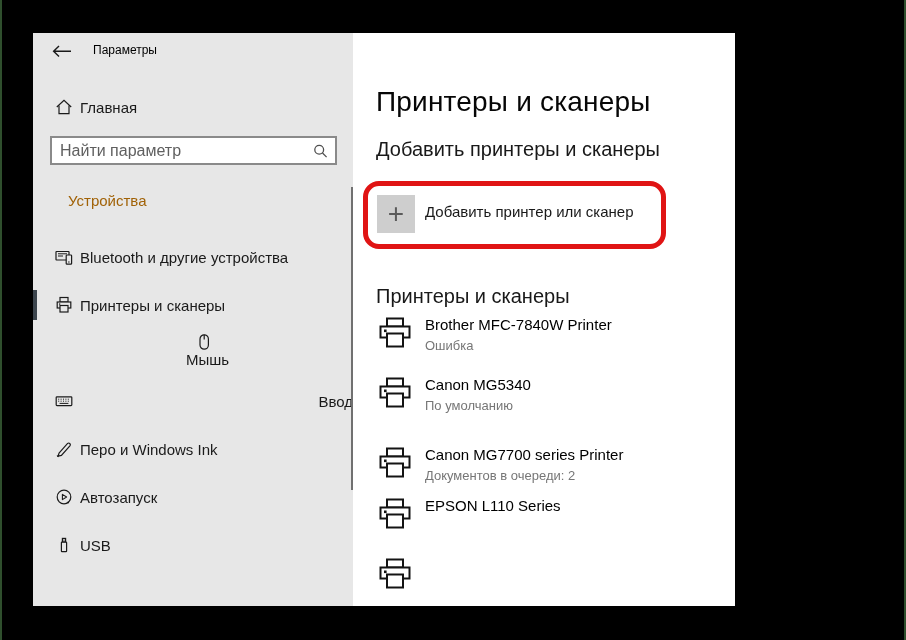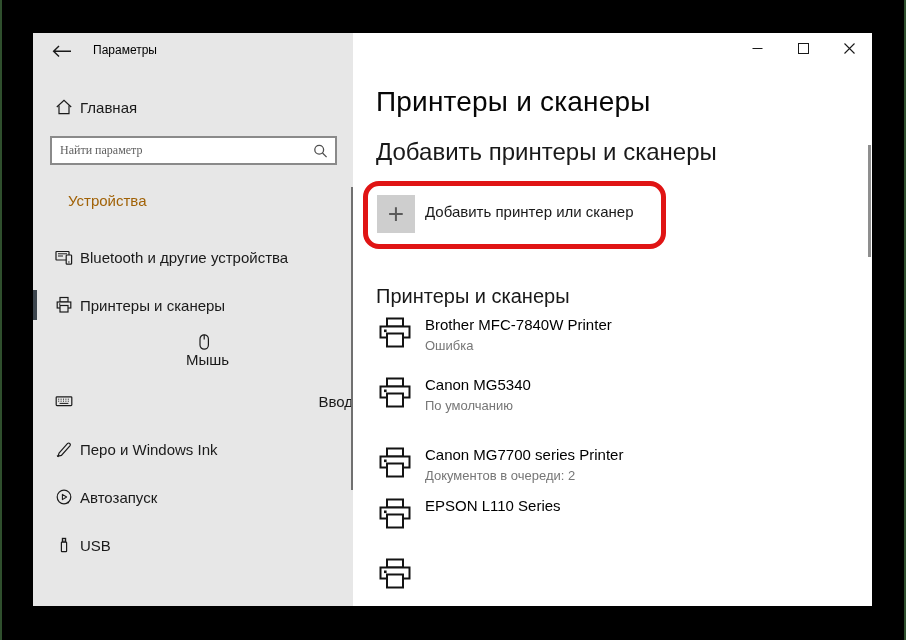--- a/index.html
+++ b/index.html
@@ -14,21 +14,21 @@
     background:#000;
     font-family:"Liberation Sans","DejaVu Sans",sans-serif;
     position:relative;
     overflow:hidden;
     -webkit-font-smoothing:antialiased;
   }
   .edge { position:absolute; top:0; bottom:0; width:2px; background:#2f4f2d; }
   .edge.left { left:0; } .edge.right { right:0; }
 
   .window {
-    position:absolute; left:33px; top:33px; width:839px; height:573px;
+    position:absolute; left:33px; top:33px; width:702px; height:573px;
     background:#ffffff; overflow:hidden;padding-left:32px;
   }
 
   
   .sidebar {
     position:absolute; left:0; top:0; width:320px; height:100%;
     background:var(--sidebar-bg);
   }
   .back-btn {
     position:absolute; left:13px; top:7px; width:32px; height:26px;
@@ -45,21 +45,21 @@
   }
   .home-item .nav-icon { width:18px; height:18px; }
   .home-item .nav-label { margin-left:7px; font-size:15px; color:#1a1a1a; }
 
   .search-box {
     position:absolute; left:17px; top:103px; width:287px; height:29px;
     border:2px solid #8a8a8a; background:#fff;
   }
   .search-box input {
     width:100%; height:100%; border:none; outline:none;
-    font-family:Liberation Serif, serif; font-size:12px; color:#1a1a1a;
+    font-family:Liberation Sans, sans-serif; font-size:16px; color:#1a1a1a;
     padding:0 28px 0 8px; background:transparent;
   }
   .search-box input::placeholder { color:#5f5f5f; opacity:1; }
   .search-glyph {
     position:absolute; right:7px; top:50%; transform:translateY(-50%);
     width:15px; height:15px; display:flex;
   }
 
   .section-label {
     position:absolute; left:35px; top:159px;
@@ -92,21 +92,21 @@
   .caption-btn {
     width:46px; height:32px; background:none; border:none;
     display:flex; align-items:center; justify-content:center; cursor:pointer;
   }
   .page-title {
     position:absolute; left:23px; top:53px;
     font-size:28px; font-weight:300; color:#060606; letter-spacing:0.2px;
   }
   .subtitle {
     position:absolute; left:23px; top:105px;
-    font-size:24px; color:#191919;
+    font-size:20px; color:#191919;
   }
   .add-btn {
     position:absolute; left:24px; top:162px; width:285px; height:44px;
     background:none; border:none; display:flex; align-items:flex-start;
     cursor:pointer; text-align:left; font-family:inherit;
   }
   .plus-box {
     width:38px; height:38px; background:#cecece; flex:0 0 auto;
     display:flex; align-items:center; justify-content:center;
     font-size:28px; font-weight:300; color:#5a5a5a; line-height:1;

